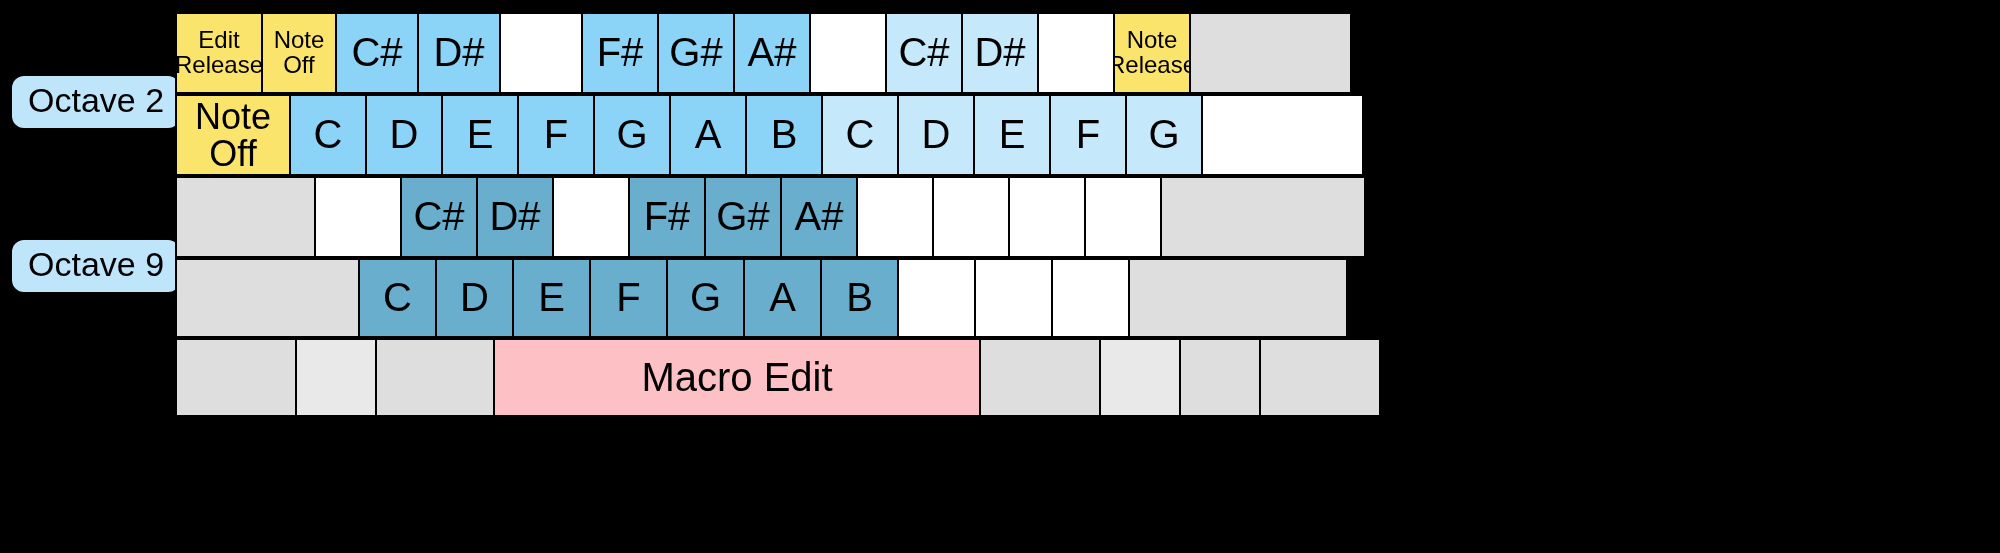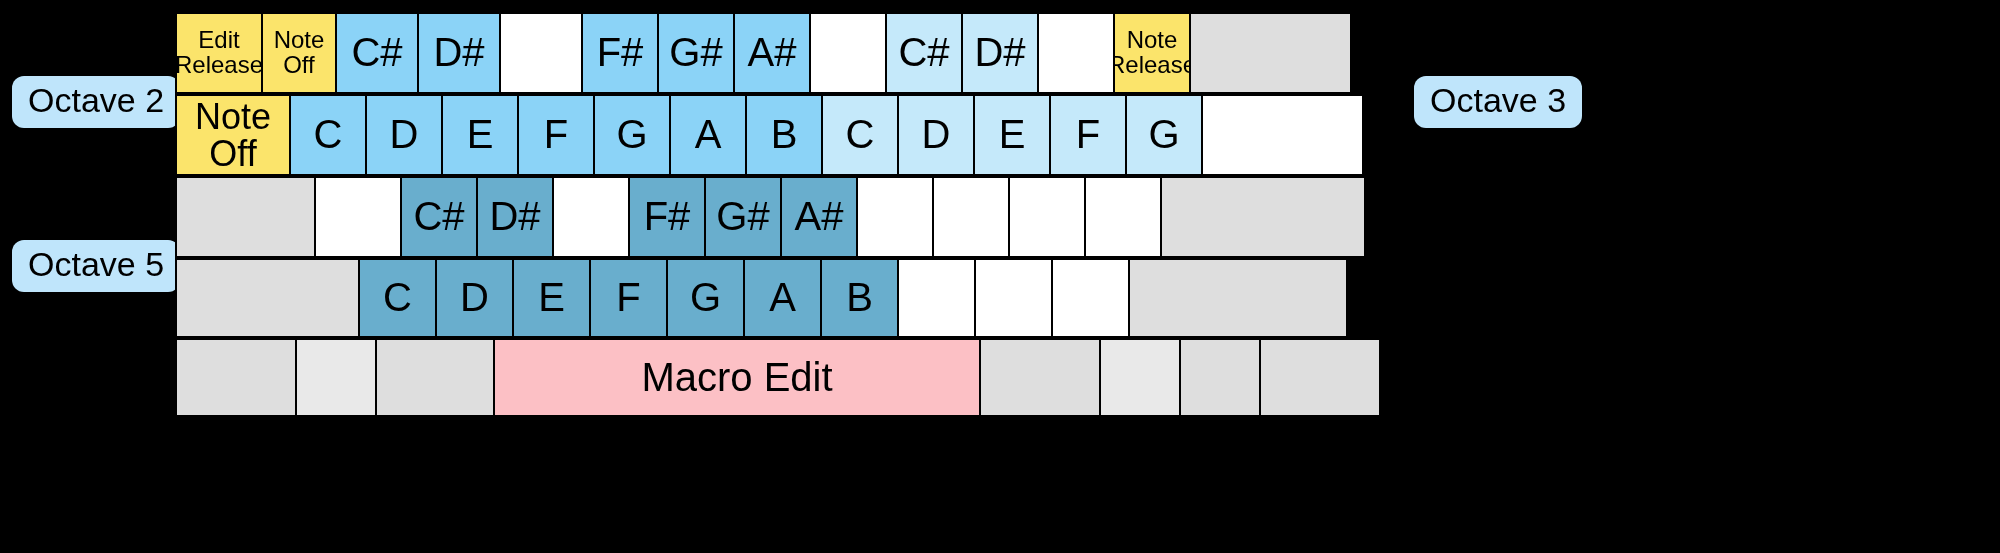--- a/index.html
+++ b/index.html
@@ -57,22 +57,21 @@
   #oct2{left:12px;top:76px;}
   #oct1{left:12px;top:240px;}
   #oct3{left:1414px;top:76px;}
 </style>
 </head>
 <body>
 
 <div id="stage">
 
   <div class="octlabel" id="oct2">Octave 2</div>
-  <div class="octlabel" id="oct1">Octave 5</div>
-  <div class="octlabel" id="oct3">Octave 3</div>
+  <div class="octlabel" id="oct1">Octave 9</div>
 
   <div class="kbd">
     <div class="row r1">
         <div class="key f-yellow t-sm" style="width: 88px; height: 100%; flex-direction: column;">
           <div>Edit</div>
           <div>Release</div>
         </div>
         <div class="key f-yellow t-sm" style="width: 76px; height: 100%; flex-direction: column;">
           <div>Note</div>
           <div>Off</div>

